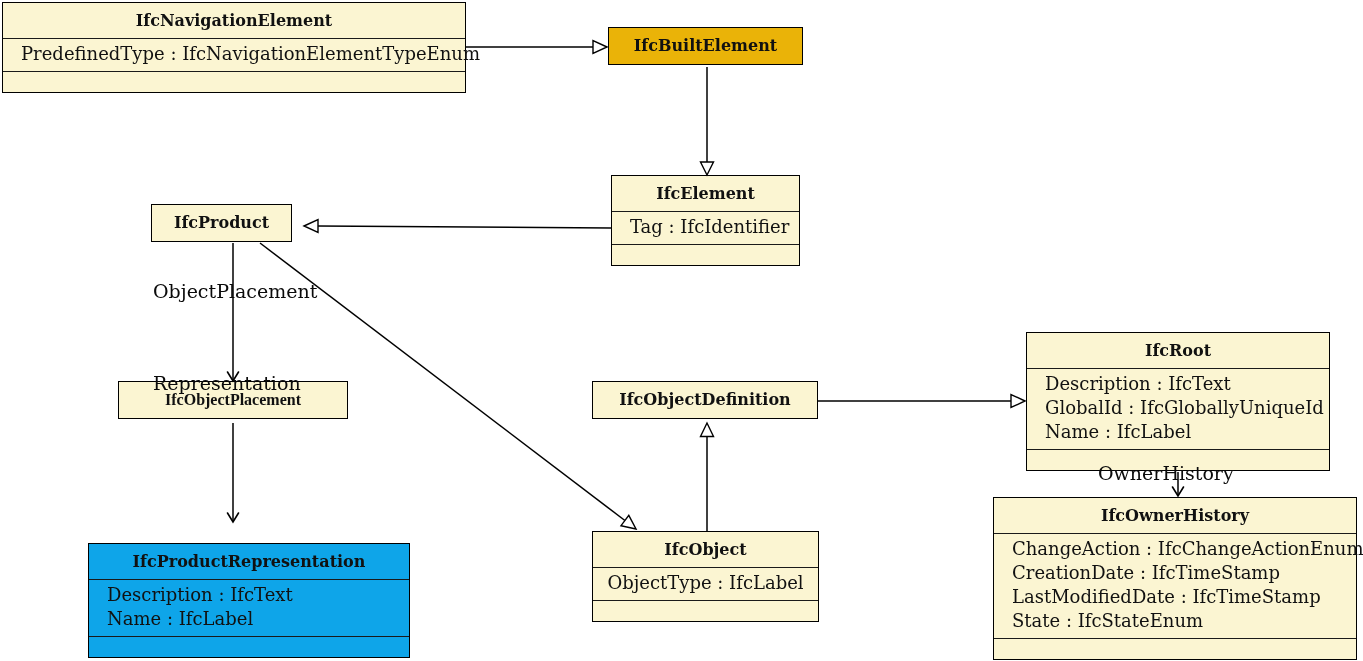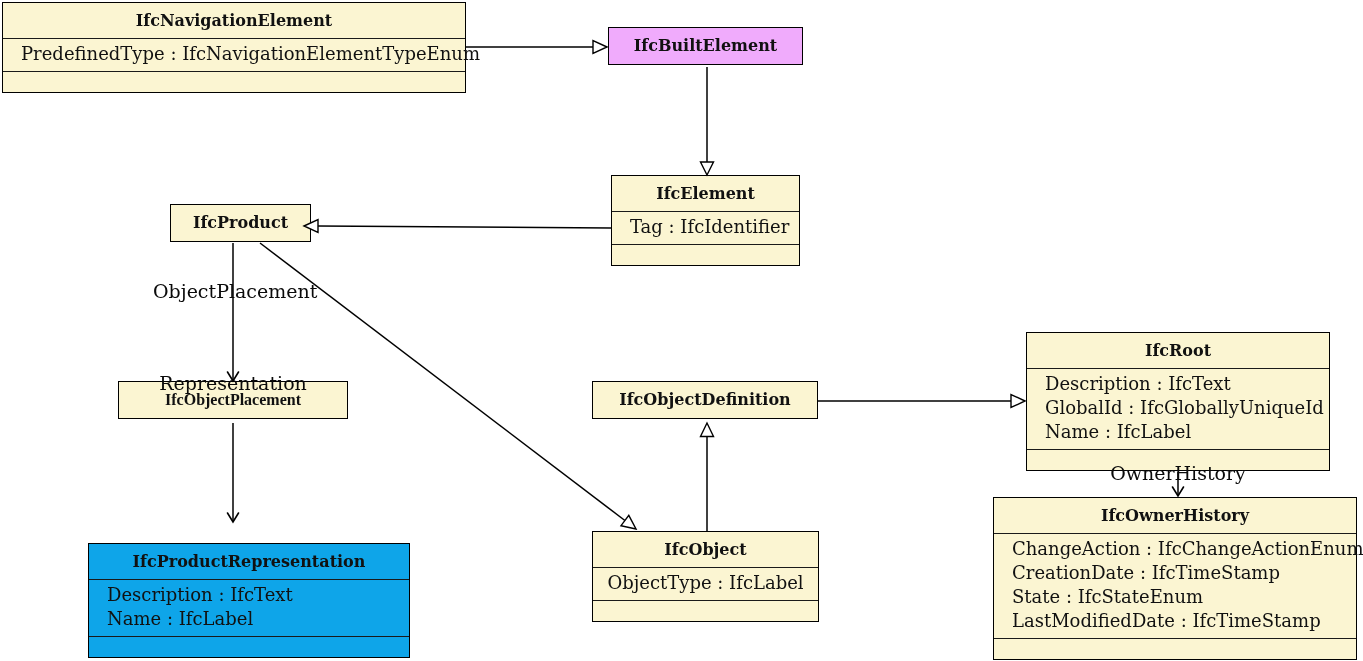--- a/index.html
+++ b/index.html
@@ -49,21 +49,21 @@
   }
   svg.edges line { stroke:#000; stroke-width:1.5px; }
   svg.edges polygon.hollow { fill:#ffffff; stroke:#000; stroke-width:1.4px; }
   svg.edges path.open-head { fill:none; stroke:#000; stroke-width:1.6px; stroke-linecap:round; }
 
   .edge-label {
     position:absolute;
     z-index:3;
     font-size:19px;
     line-height:24px;
-    text-align:center;
+    text-align:left;
     white-space:nowrap;
     color:#0a0a0a;
   }
 </style>
 </head>
 <body style="background: rgb(255, 255, 255);">
 
 <div id="canvas">
 
   <svg class="edges">
@@ -106,33 +106,33 @@
   </svg>
 
   <div class="uml-class" style="left: 2px; top: 2px; width: 464px; background: rgb(251, 245, 210); border-color: rgb(0, 0, 0);">
     <div class="uml-title">IfcNavigationElement</div>
     <div class="uml-attrs">
       <div>PredefinedType : IfcNavigationElementTypeEnum</div>
     </div>
     <div class="uml-empty"></div>
   </div>
 
-  <div class="uml-class single" style="left: 608px; top: 27px; width: 195px; background: #f0abfc; border-color: rgb(0, 0, 0);">
+  <div class="uml-class single" style="left: 608px; top: 27px; width: 195px; background: #eab308; border-color: rgb(0, 0, 0);">
     <div class="uml-title">IfcBuiltElement</div>
   </div>
 
   <div class="uml-class" style="left: 611px; top: 175px; width: 189px; background: rgb(251, 245, 210); border-color: rgb(0, 0, 0);">
     <div class="uml-title">IfcElement</div>
     <div class="uml-attrs" style="text-align:center; ">
       <div>Tag : IfcIdentifier</div>
     </div>
     <div class="uml-empty"></div>
   </div>
 
-  <div class="uml-class single" style="left: 170px; top: 204px; width: 141px; background: rgb(251, 245, 210); border-color: rgb(0, 0, 0);">
+  <div class="uml-class single" style="left: 151px; top: 204px; width: 141px; background: rgb(251, 245, 210); border-color: rgb(0, 0, 0);">
     <div class="uml-title">IfcProduct</div>
   </div>
 
   <div class="uml-class single" style="left: 118px; top: 381px; width: 230px; background: rgb(251, 245, 210); border-color: rgb(0, 0, 0); font-family: Liberation Serif, serif;">
     <div class="uml-title">IfcObjectPlacement</div>
   </div>
 
   <div class="uml-class" style="left: 88px; top: 543px; width: 322px; background: #0ea5e9; border-color: rgb(0, 0, 0);">
     <div class="uml-title">IfcProductRepresentation</div>
     <div class="uml-attrs">
@@ -162,22 +162,22 @@
       <div>Name : IfcLabel</div>
     </div>
     <div class="uml-empty"></div>
   </div>
 
   <div class="uml-class" style="left: 993px; top: 497px; width: 364px; background: rgb(251, 245, 210); border-color: rgb(0, 0, 0);">
     <div class="uml-title">IfcOwnerHistory</div>
     <div class="uml-attrs">
       <div>ChangeAction : IfcChangeActionEnum</div>
       <div>CreationDate : IfcTimeStamp</div>
+      <div>LastModifiedDate : IfcTimeStamp</div>
       <div>State : IfcStateEnum</div>
-      <div>LastModifiedDate : IfcTimeStamp</div>
     </div>
     <div class="uml-empty"></div>
   </div>
 
   <div class="edge-label" style="left:153px; top:279px; width:160px;">ObjectPlacement</div>
   <div class="edge-label" style="left:153px; top:371px; width:160px;">Representation</div>
   <div class="edge-label" style="left:1098px; top:461px; width:160px;">OwnerHistory</div>
 
 </div>
 

